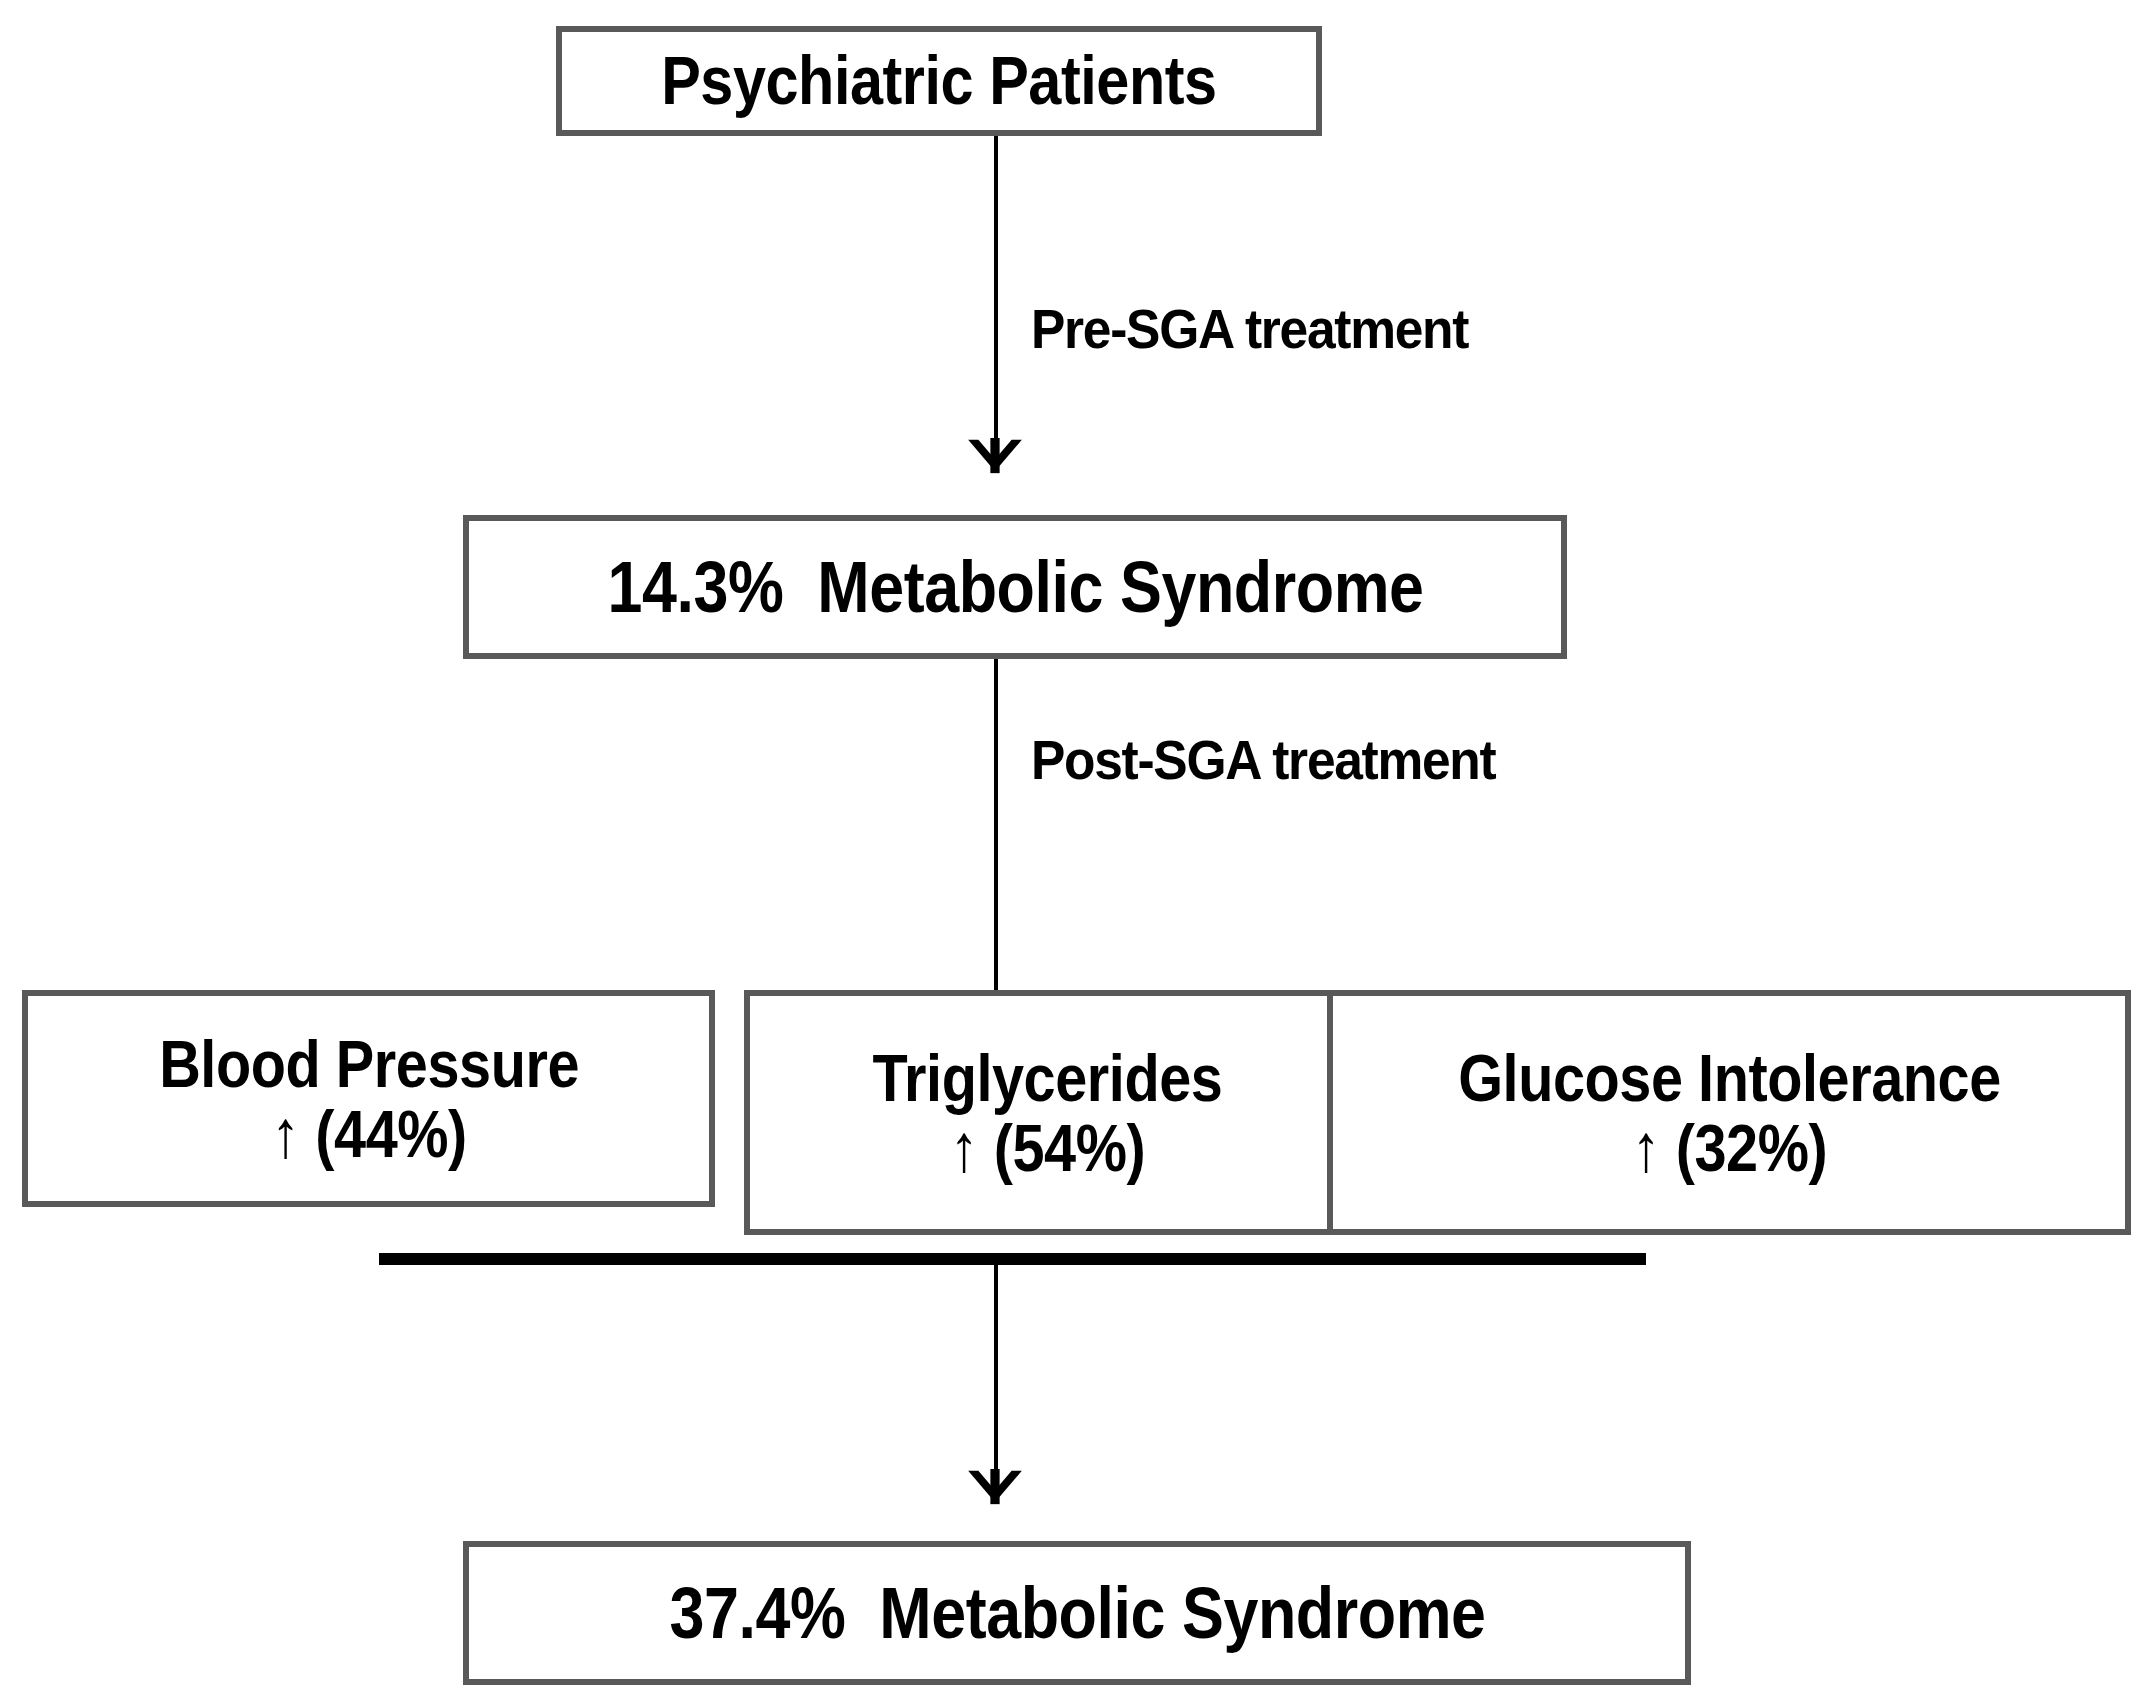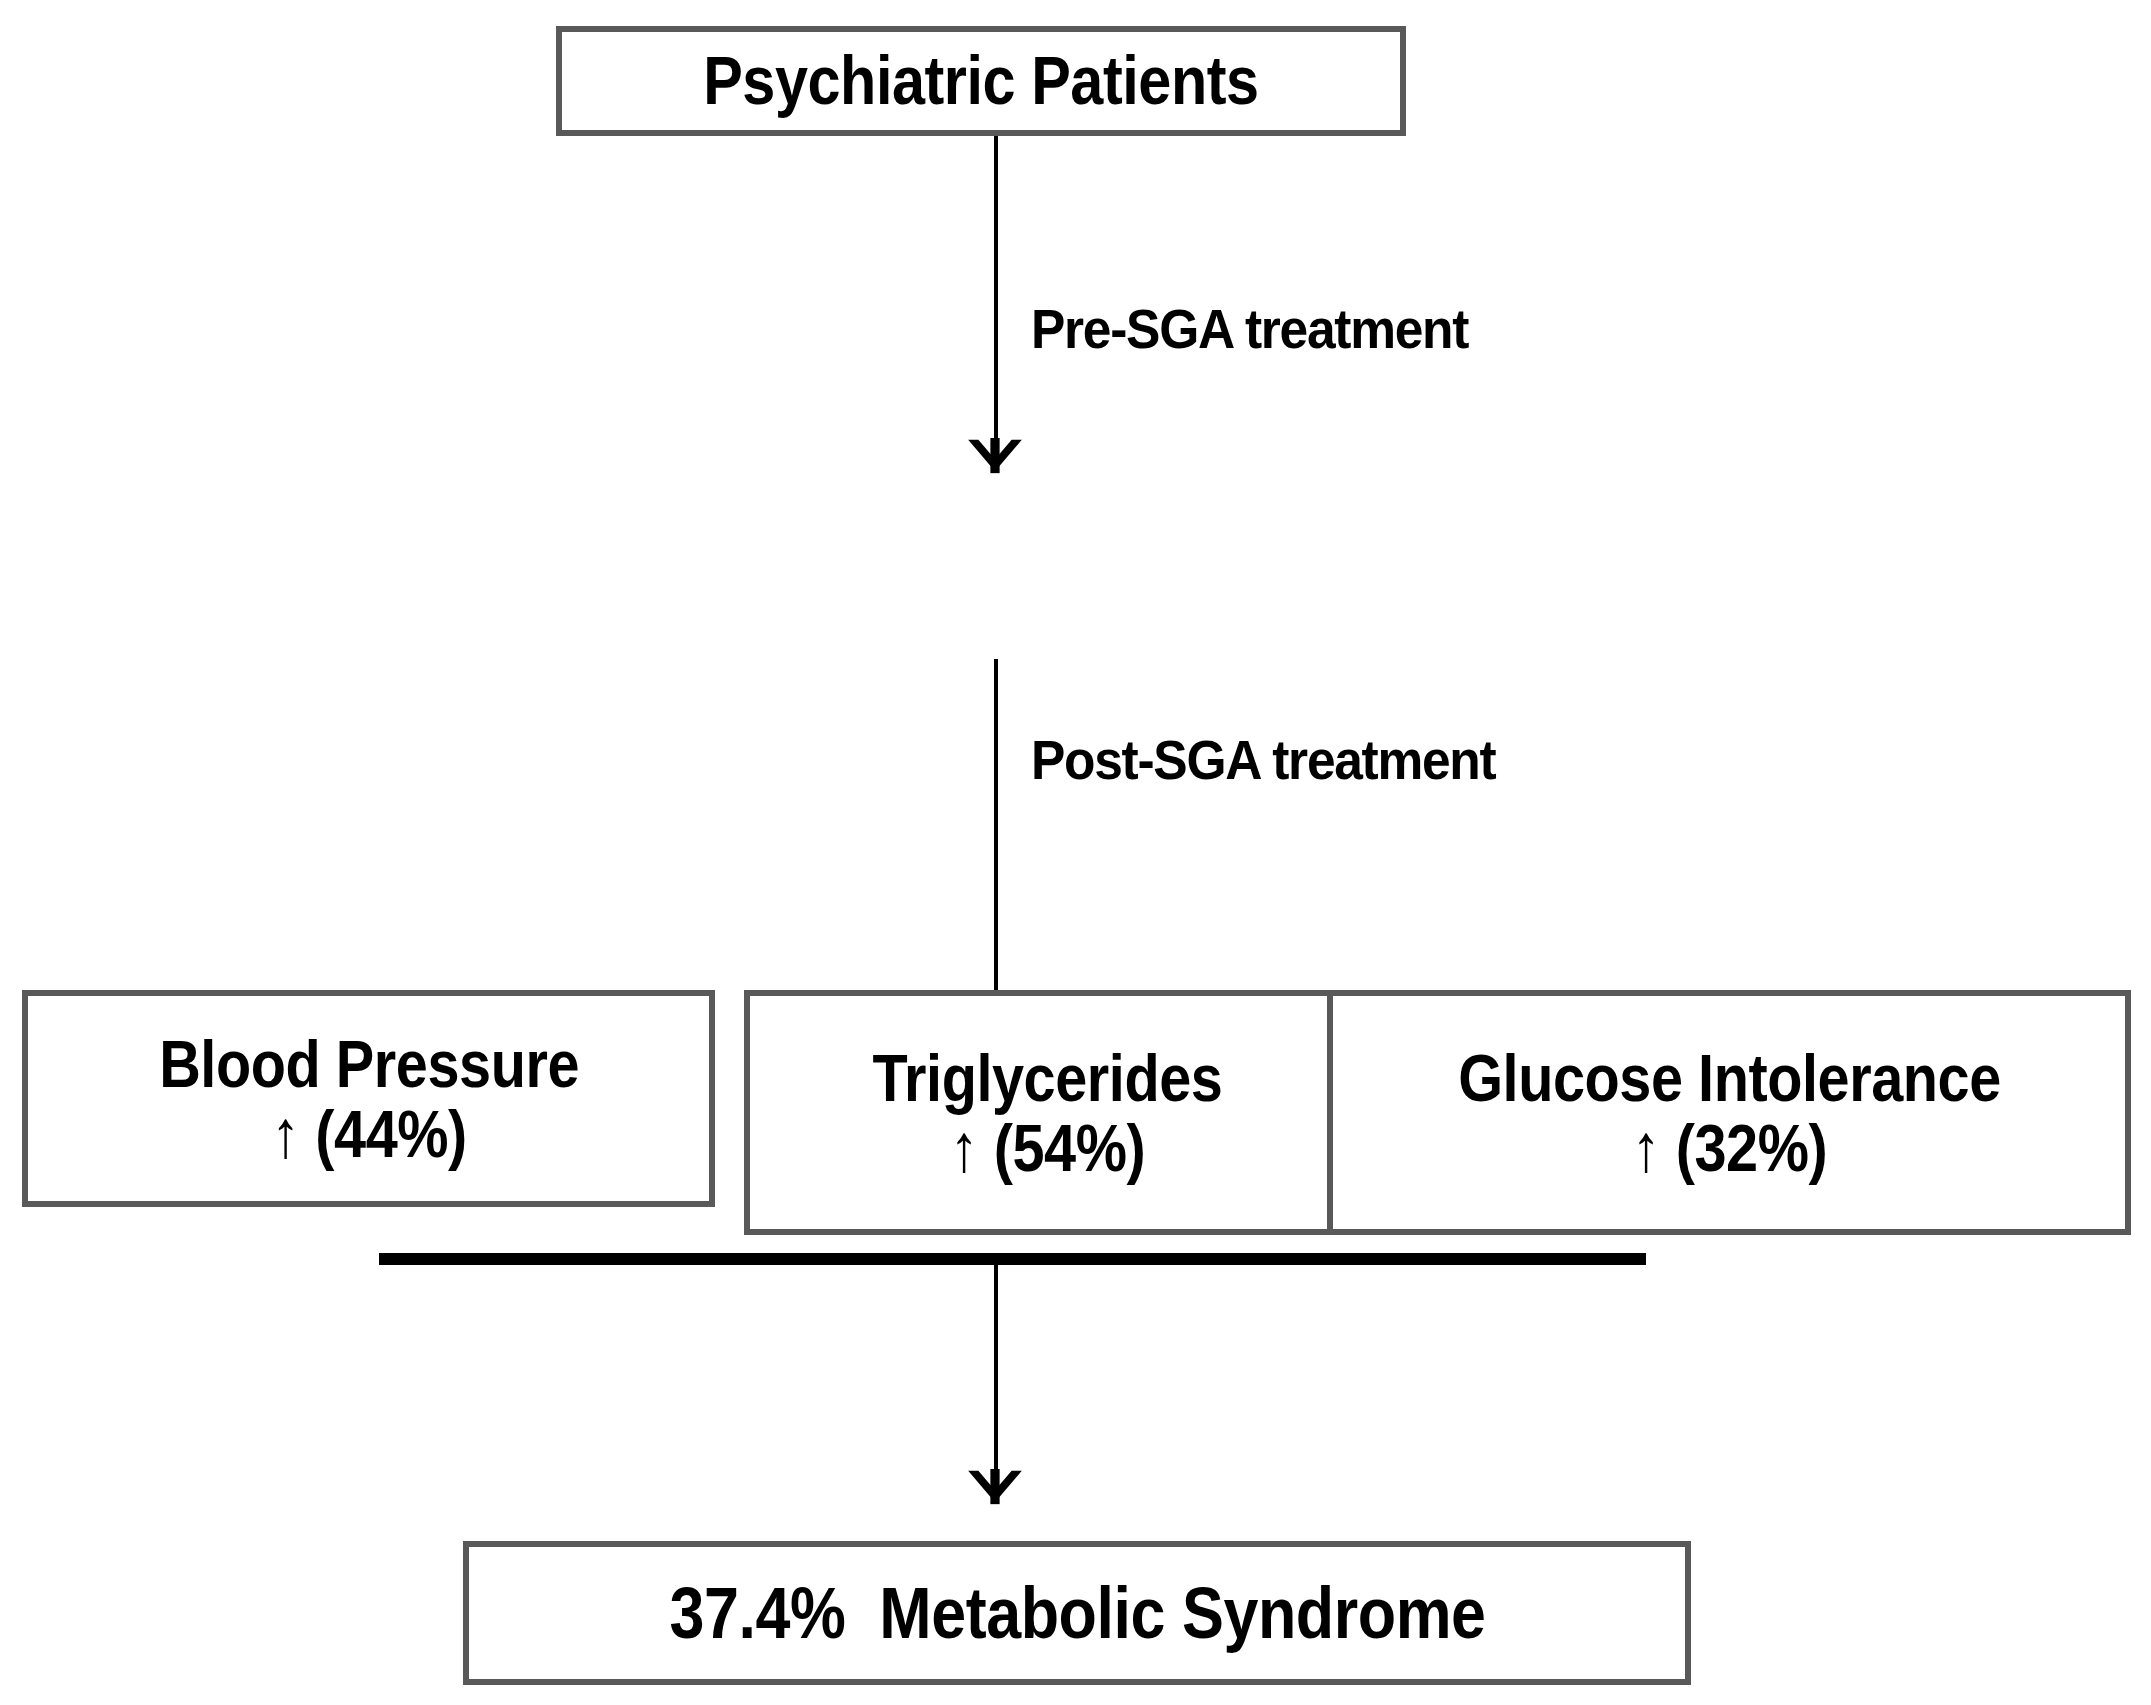--- a/index.html
+++ b/index.html
@@ -42,21 +42,21 @@
     white-space: pre;
     letter-spacing: -0.5px;
     display: inline-block;
     transform: scaleX(0.86);
     transform-origin: center center;
   }
 
   
   #node-psychiatric-patients {
     left: 556px;  top: 26px;
-    width: 850px; height: 110px;
+    width: 766px; height: 110px;
   }
   #node-psychiatric-patients .node-text { font-size: 69px; }
 
   #node-metsyn-pre {
     left: 463px;  top: 515px;
     width: 1104px; height: 144px;
   }
   #node-metsyn-pre .node-text { font-size: 73px; }
 
   #node-blood-pressure {
@@ -141,20 +141,23 @@
 
   <div class="vline" id="edge1-line"></div>
   <div class="arrowhead" id="edge1-head">
     <svg width="58" height="37" viewBox="0 0 62 40" xmlns="http://www.w3.org/2000/svg">
       <path d="M 2 2 L 31 36 L 60 2 L 49 2 L 31 23 L 13 2 Z" fill="#000000"></path>
       <path d="M 26 0 L 36 0 L 36 38 L 26 38 Z" fill="#000000"></path>
     </svg>
   </div>
   <div class="edge-label" id="label-pre-sga">Pre-SGA treatment</div>
 
+  <div class="node" id="node-metsyn-pre">
+    <span class="node-text">14.3%  Metabolic Syndrome</span>
+  </div>
 
   <div class="vline" id="edge2-line"></div>
   <div class="arrowhead" id="edge2-head">
     <svg width="58" height="37" viewBox="0 0 62 40" xmlns="http://www.w3.org/2000/svg">
       <path d="M 2 2 L 31 36 L 60 2 L 49 2 L 31 23 L 13 2 Z" fill="#000000"></path>
       <path d="M 26 0 L 36 0 L 36 38 L 26 38 Z" fill="#000000"></path>
     </svg>
   </div>
   <div class="edge-label" id="label-post-sga">Post-SGA treatment</div>
 

